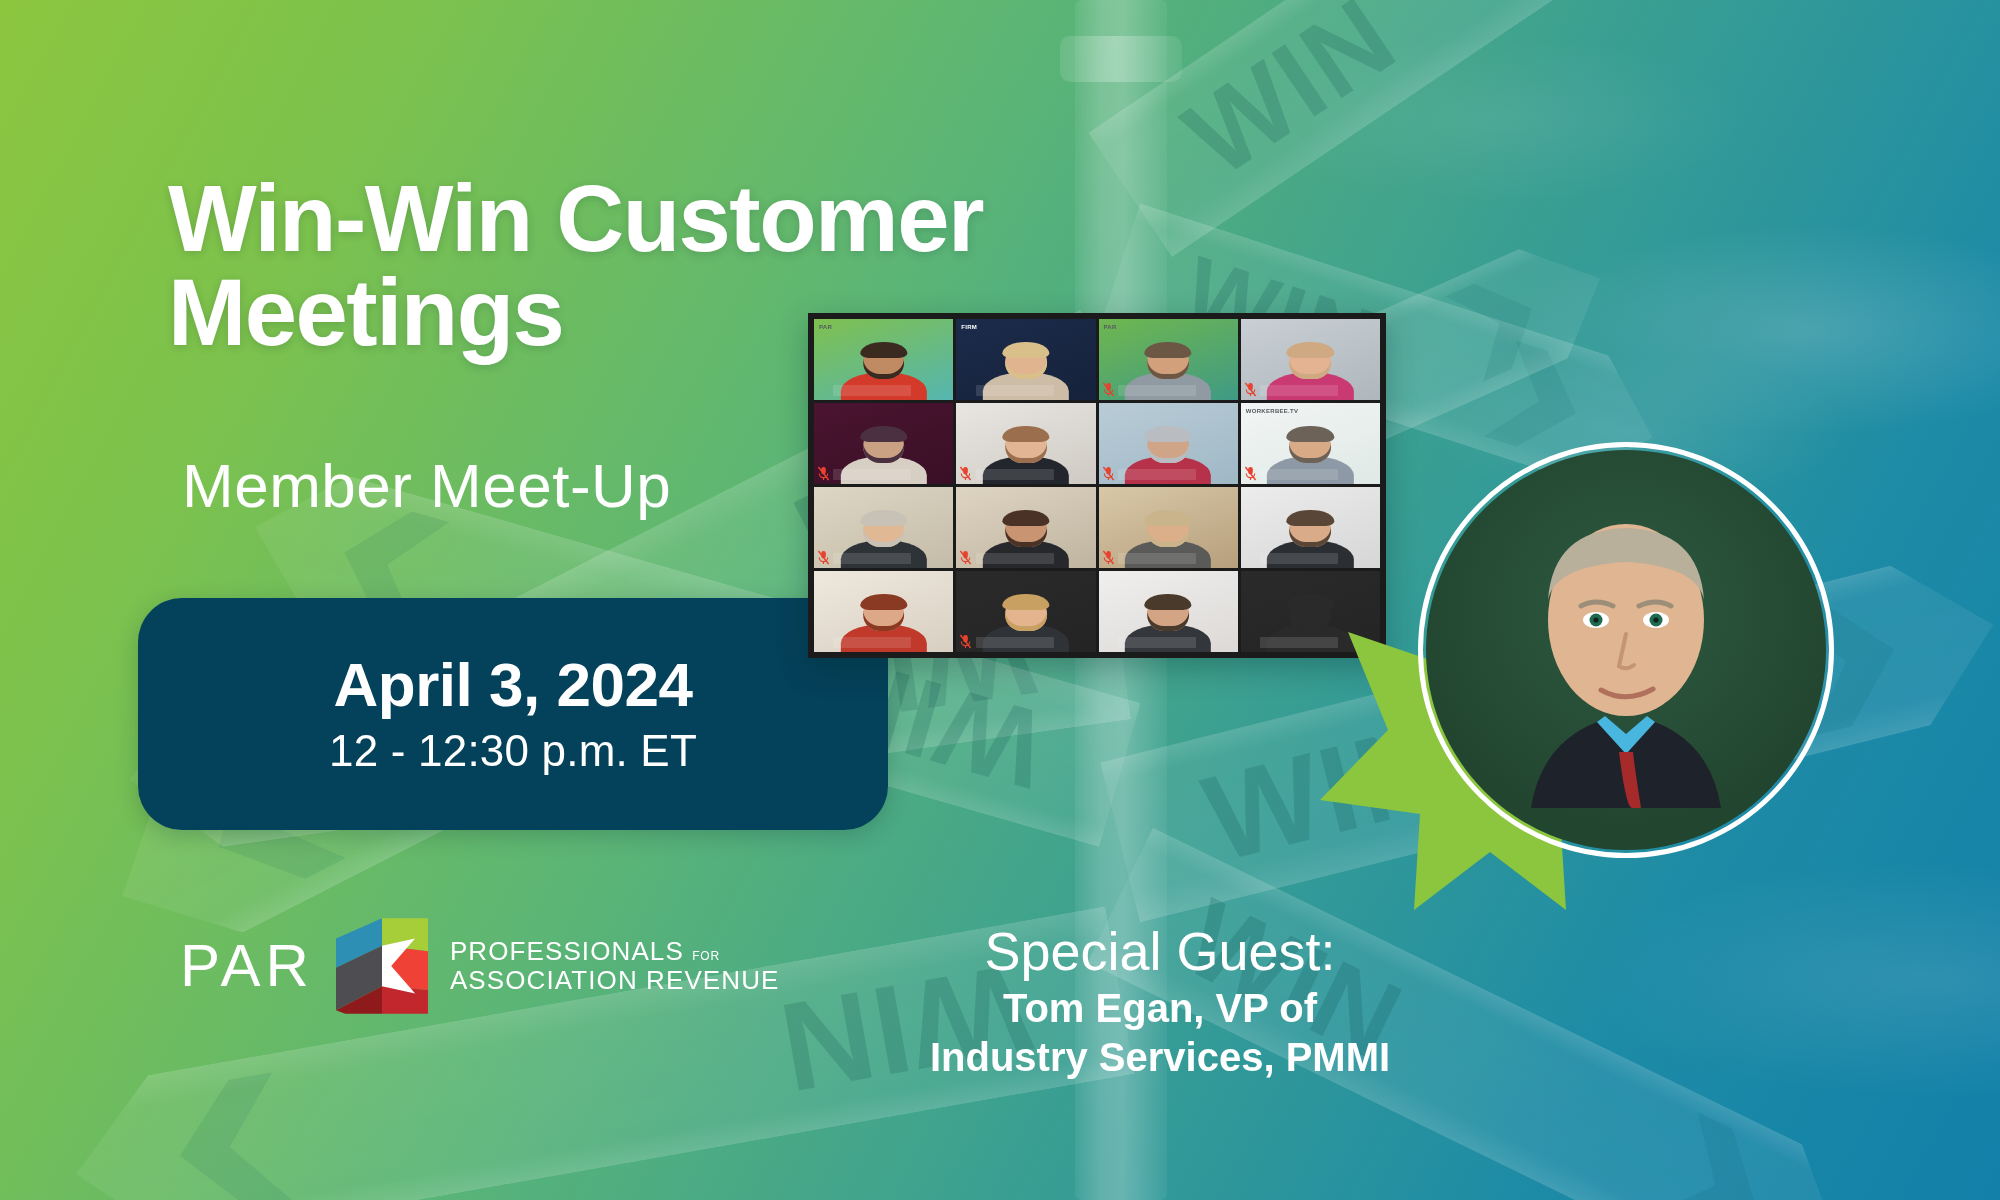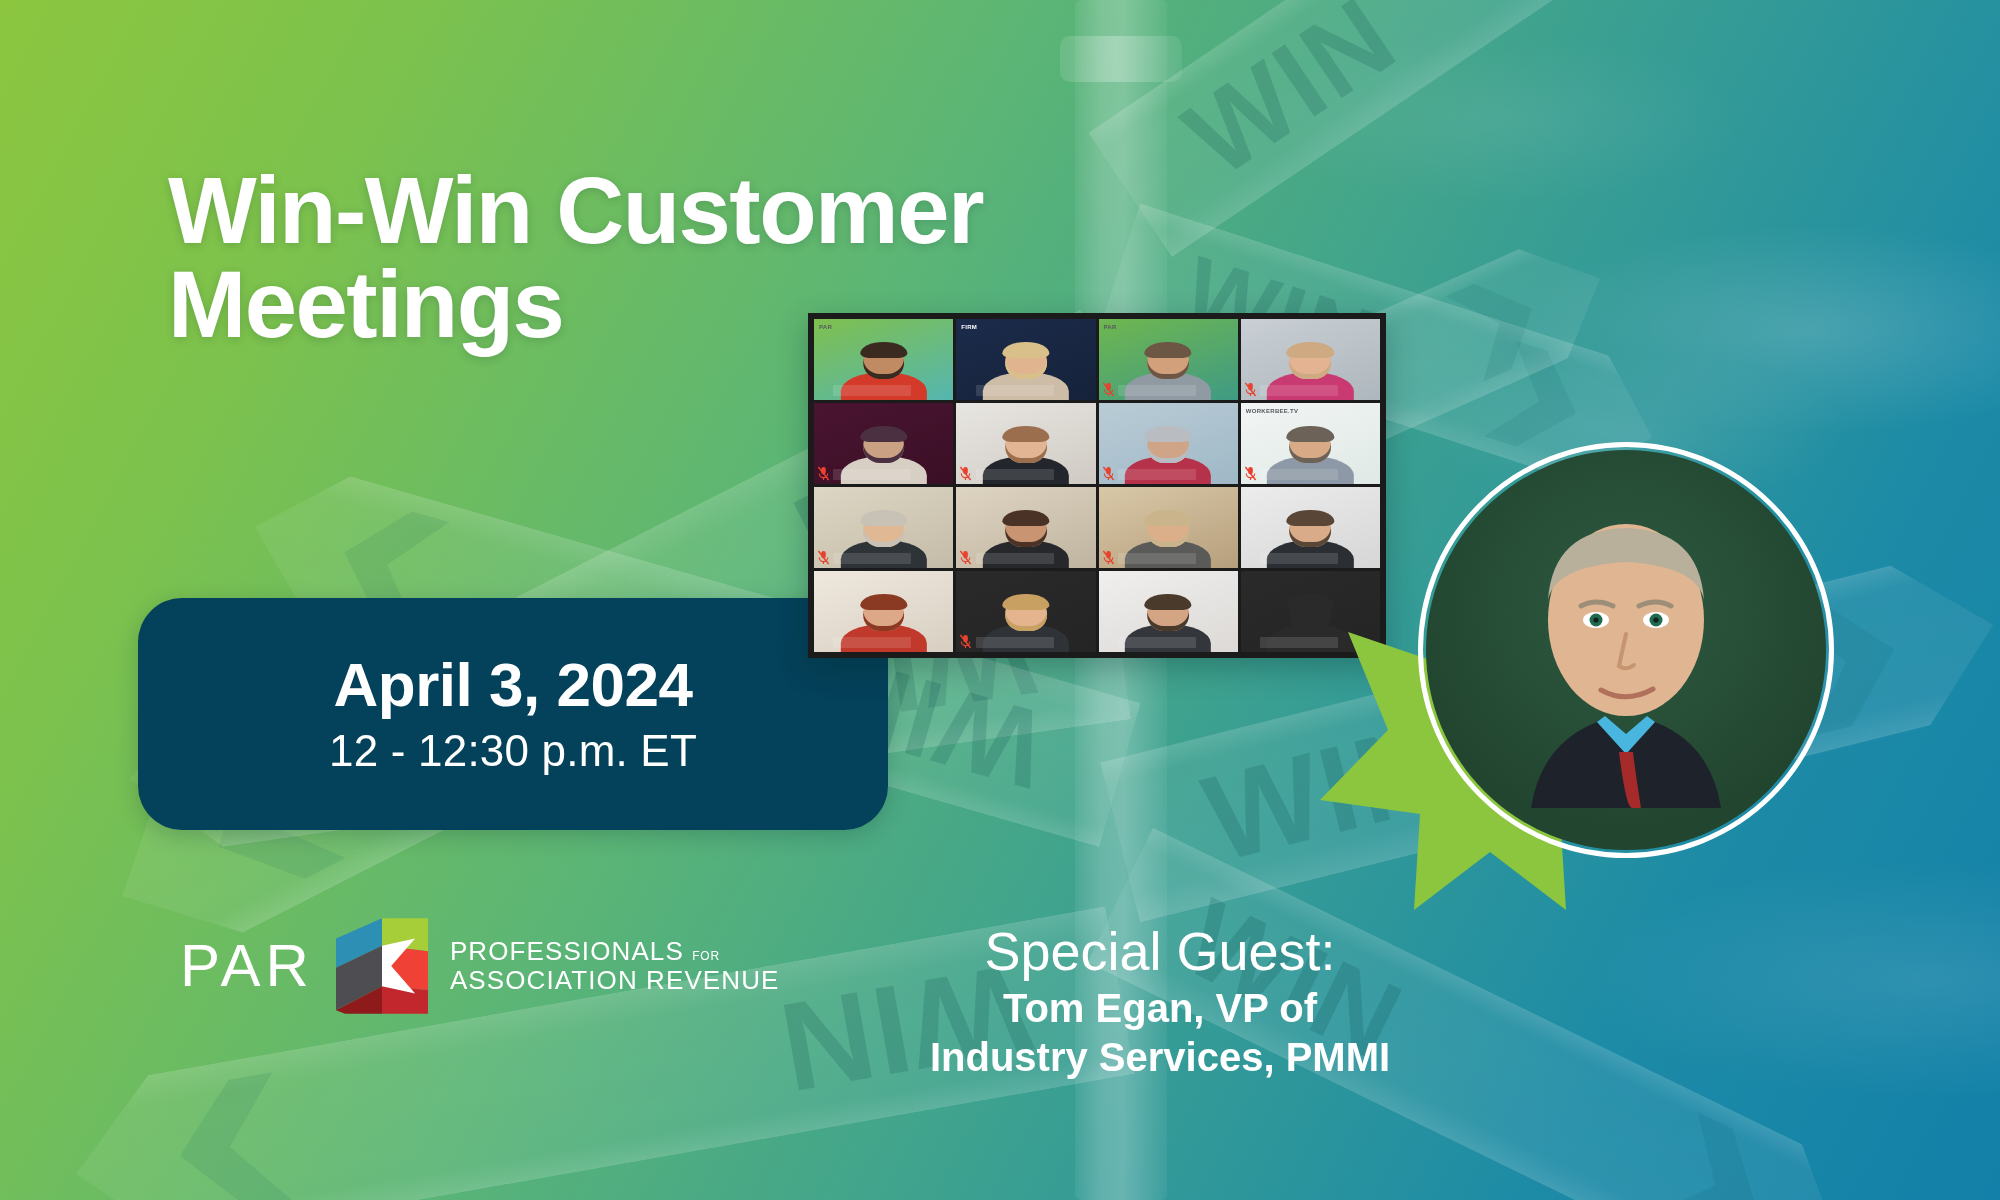--- a/index.html
+++ b/index.html
@@ -28,21 +28,21 @@
   
   .sign{position:absolute;transform-origin:left center;}
   .sign .plate{position:relative;height:100%;width:100%;
         background:linear-gradient(180deg,rgba(255,255,255,.30),rgba(255,255,255,.12) 14%,rgba(255,255,255,.14) 82%,rgba(255,255,255,.30));}
   .chev{position:absolute;top:50%;transform:translateY(-50%);opacity:.40;}
   .signword{position:absolute;top:50%;transform:translateY(-50%);
         font-weight:700;letter-spacing:2px;color:rgba(18,80,80,.34);
         font-family:"Liberation Sans",sans-serif;}
 
   
-  .title{position:absolute;left:168px;top:164px;width:1060px;
+  .title{position:absolute;left:168px;top:172px;width:1060px;
         font-size:94px;font-weight:700;color:#fff;letter-spacing:-1.5px;
         line-height:1.0;text-shadow:0 2px 10px rgba(0,40,40,.18);
         font-stretch:condensed;}
   .subtitle{position:absolute;left:182px;top:450px;
         font-size:62px;font-weight:300;color:#fff;letter-spacing:.5px;}
 
   .datebadge{position:absolute;left:138px;top:598px;width:750px;height:232px;
         background:#04415a;border-radius:44px;display:flex;flex-direction:column;
         align-items:center;justify-content:center;box-shadow:0 6px 22px rgba(0,30,45,.20);}
   .date{font-size:62px;font-weight:700;color:#fff;letter-spacing:-.5px;line-height:1.05;}
@@ -140,20 +140,21 @@
         <div class="signword" style="left:93.50000000000001px;font-size:125.8px;">WIN</div>
       </div>
     </div>
 
   <div class="post"></div>
   <div class="post-cap"></div>
   <div class="bolt" style="left:1086px;top:400px"></div>
   <div class="bolt" style="left:1140px;top:404px"></div>
 
   <div class="title">Win-Win Customer Meetings</div>
+  <div class="subtitle">Member Meet-Up</div>
 
   <div class="datebadge">
     <div class="date">April 3, 2024</div>
     <div class="time">12 - 12:30 p.m. ET</div>
   </div>
 
   <div class="logo">
     <div class="logo-par">PAR</div>
     <div class="logo-mark">
       <svg viewBox="0 0 100 104" width="92" height="96">

